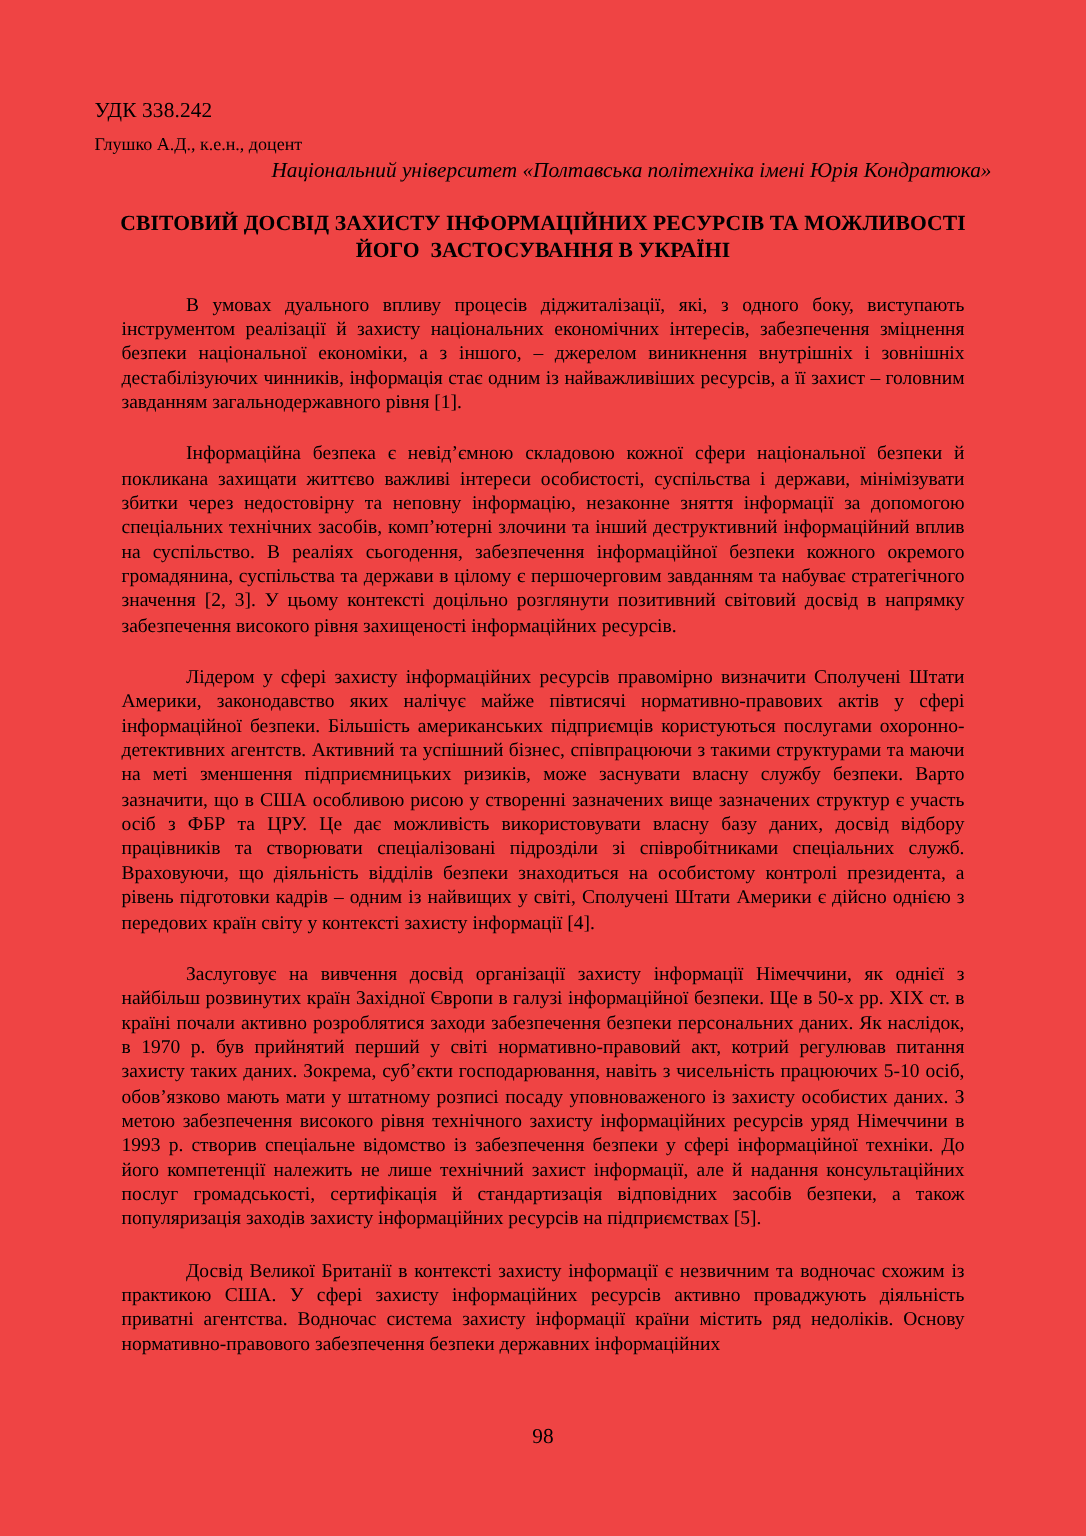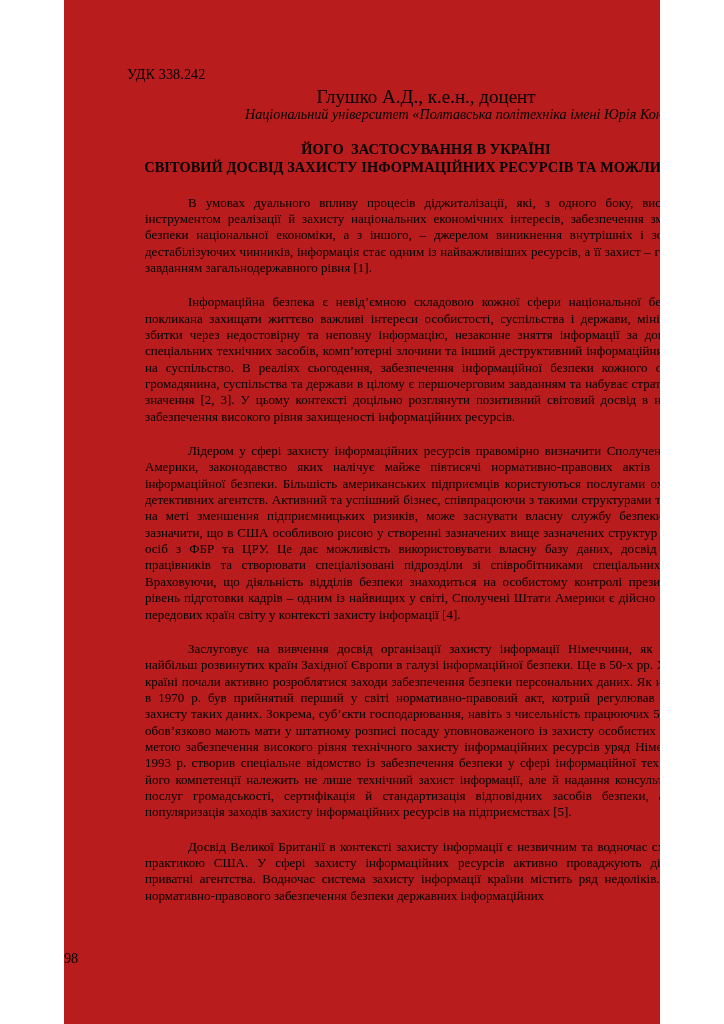--- a/index.html
+++ b/index.html
@@ -8,24 +8,24 @@
     padding: 0;
     background: #ffffff;
   }
   body {
     font-family: "Liberation Serif", "DejaVu Serif", serif;
     color: #000000;
     -webkit-font-smoothing: antialiased;
   }
   .page {
     position: relative;
-    width: 596px;
+    width: 724px;
     height: 1024px;
     margin: 0 auto;
-    background: #b91c1c;
+    background: #ef4444;
     overflow: hidden;
     box-sizing: border-box;
   }
   .content {
     position: absolute;
     left: 63px;
     top: 66px;
     width: 598px;
   }
 
@@ -33,22 +33,21 @@
   .udc {
     font-size: 14.2px;
     line-height: 17px;
     text-align: left;
     margin: 0 0 5px 0;
     letter-spacing: 0.1px;
   }
 
   
   .authors {
-    text-align: center;
-    font-size: 19px;
+    font-size: 12px;
     line-height: 17.6px;
     margin: 0;
   }
   .author-line {
     display: block;
     white-space: pre;
   }
 
   
   .affiliation {
@@ -87,20 +86,21 @@
     text-indent: 43px;
     hyphens: none;
   }
 
   
   .page-number {
     position: absolute;
     left: 0;
     right: 0;
     top: 950px;
+    text-align: center;
     font-size: 14.2px;
     line-height: 17px;
   }
 </style>
 </head>
 <body>
 
 <div class="page">
 
   <div class="content">
@@ -109,22 +109,22 @@
 
     <div class="authors">
       <span class="author-line">Глушко А.Д., к.е.н., доцент</span>
     </div>
 
     <div class="affiliation">
       <span class="affiliation-line">Національний університет «Полтавська політехніка імені Юрія Кондратюка»</span>
     </div>
 
     <h1 class="title">
+      <span class="title-line">СВІТОВИЙ ДОСВІД ЗАХИСТУ ІНФОРМАЦІЙНИХ РЕСУРСІВ ТА МОЖЛИВОСТІ</span>
       <span class="title-line">ЙОГО  ЗАСТОСУВАННЯ В УКРАЇНІ</span>
-      <span class="title-line">СВІТОВИЙ ДОСВІД ЗАХИСТУ ІНФОРМАЦІЙНИХ РЕСУРСІВ ТА МОЖЛИВОСТІ</span>
     </h1>
 
     <div class="body-text">
       <p>В умовах дуального впливу процесів діджиталізації, які, з одного боку, виступають інструментом реалізації й захисту національних економічних інтересів, забезпечення зміцнення безпеки національної економіки, а з іншого, –  джерелом виникнення внутрішніх і зовнішніх дестабілізуючих чинників, інформація стає одним із найважливіших ресурсів, а її захист – головним завданням загальнодержавного рівня [1].</p>
       <p>Інформаційна безпека є невід’ємною складовою кожної сфери національної безпеки й покликана захищати життєво важливі інтереси особистості, суспільства і держави, мінімізувати збитки через недостовірну та неповну інформацію, незаконне зняття інформації за допомогою спеціальних технічних засобів, комп’ютерні злочини та інший деструктивний інформаційний вплив на суспільство. В реаліях сьогодення, забезпечення інформаційної безпеки кожного окремого громадянина, суспільства та держави в цілому є першочерговим завданням та набуває стратегічного значення [2, 3]. У цьому контексті доцільно розглянути позитивний світовий досвід в напрямку забезпечення високого рівня захищеності інформаційних ресурсів.</p>
       <p>Лідером у сфері захисту інформаційних ресурсів правомірно визначити Сполучені Штати Америки, законодавство яких налічує майже півтисячі нормативно-правових актів у сфері інформаційної безпеки. Більшість американських підприємців користуються послугами охоронно-детективних агентств. Активний та успішний бізнес, співпрацюючи з такими структурами та маючи на меті зменшення підприємницьких ризиків, може заснувати власну службу безпеки. Варто зазначити, що в США особливою рисою у створенні зазначених вище зазначених структур є участь осіб з ФБР та ЦРУ. Це дає можливість використовувати власну базу даних, досвід відбору працівників та створювати спеціалізовані підрозділи зі співробітниками спеціальних служб. Враховуючи, що діяльність відділів безпеки знаходиться на особистому контролі президента, а рівень підготовки кадрів – одним із найвищих у світі, Сполучені Штати Америки є дійсно однією з передових країн світу у контексті захисту інформації [4].</p>
       <p>Заслуговує на вивчення досвід організації захисту інформації Німеччини, як однієї з найбільш розвинутих країн Західної Європи в галузі інформаційної безпеки. Ще в 50-х рр. XIX ст. в країні почали активно розроблятися заходи забезпечення безпеки персональних даних. Як наслідок, в 1970 р. був прийнятий перший у світі нормативно-правовий акт, котрий регулював питання захисту таких даних. Зокрема, суб’єкти господарювання, навіть з чисельність працюючих 5-10 осіб, обов’язково мають мати у штатному розписі посаду уповноваженого із захисту особистих даних. З метою забезпечення високого рівня технічного захисту інформаційних ресурсів уряд Німеччини в 1993 р. створив спеціальне відомство із забезпечення безпеки у сфері інформаційної техніки. До його компетенції належить не лише технічний захист інформації, але й надання консультаційних послуг громадськості, сертифікація й стандартизація відповідних засобів безпеки, а також популяризація заходів захисту інформаційних ресурсів на підприємствах [5].</p>
       <p>Досвід Великої Британії в контексті захисту інформації є незвичним та водночас схожим із практикою США. У сфері захисту інформаційних ресурсів активно проваджують діяльність приватні агентства. Водночас система захисту інформації країни містить ряд недоліків. Основу нормативно-правового забезпечення безпеки державних інформаційних</p>
     </div>
 

